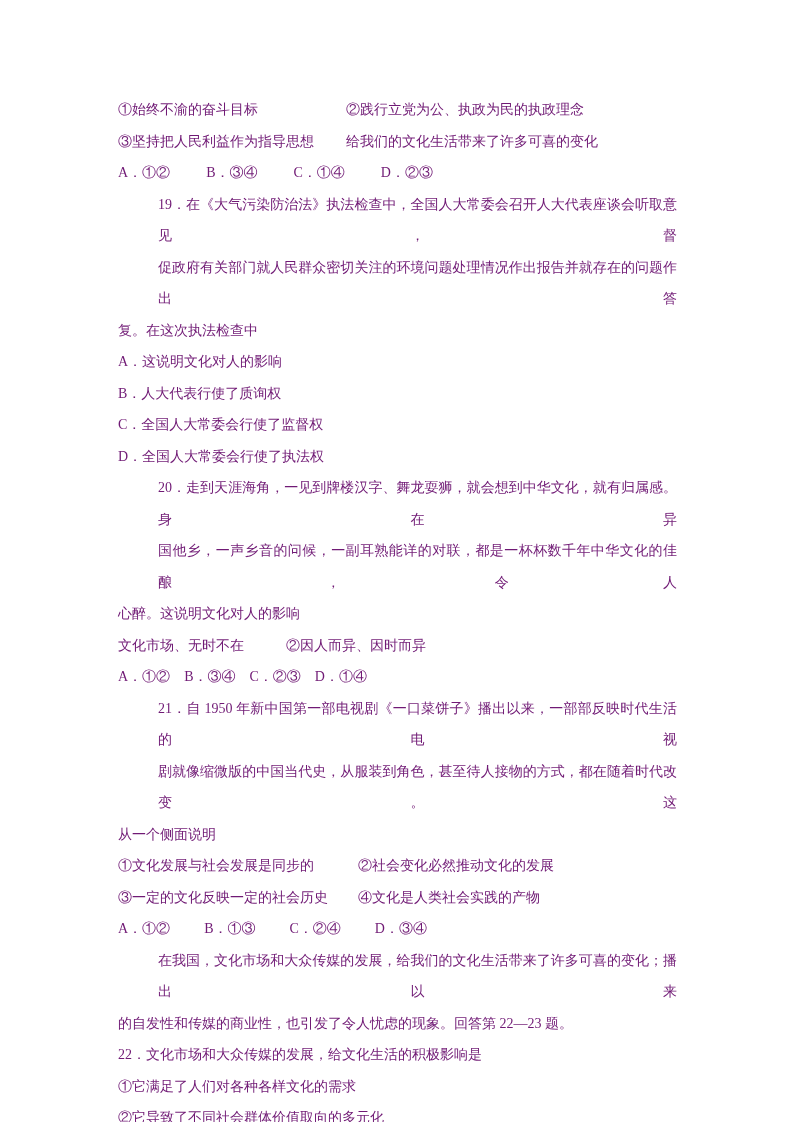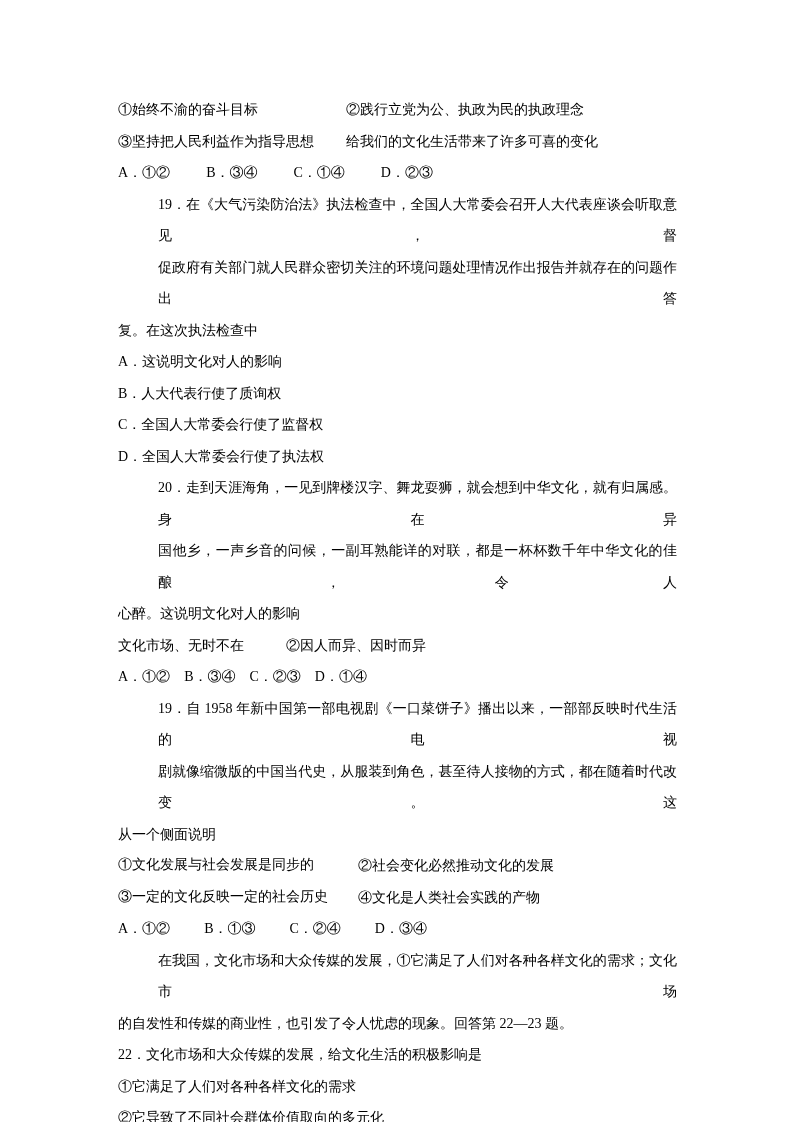--- a/index.html
+++ b/index.html
@@ -5,21 +5,21 @@
   html, body { margin: 0; padding: 0; }
   body {
     width: 793px; height: 1122px;
     background: #ffffff;
     font-family: "Liberation Serif", "DejaVu Serif", serif;
   }
   .page {
     position: relative;
     width: 793px; height: 1122px;
     background: #ffffff;
-    color: #000000;
+    color: #701a75;
     font-size: 14px;
     overflow: hidden;
   }
   .body-col {
     padding: 94px 116px 0 118px;
   }
   .line {
     margin: 0;
     line-height: 31.5px;
     white-space: nowrap;
@@ -27,21 +27,21 @@
   .fill {
     white-space: normal;
     text-align: justify;
     text-align-last: justify;
     margin-left: 40px;
   }
   .two-col { display: flex; }
   .two-col .c1 { flex: 0 0 auto; }
   .w228 { width: 228px; }
   .w168 { width: 168px; }
-  .w240 { width: 240px; font-family: Liberation Mono, monospace; }
+  .w240 { width: 240px; }
   .opts { display: flex; align-items: center; }
   .g36 { gap: 36px; }
   .g14 { gap: 14px; }
   .g34 { gap: 34px; }
 </style>
 </head>
 <body>
 
 <div class="page">
   <div class="body-col">
@@ -76,39 +76,39 @@
       <span class="c1 w168">文化市场、无时不在</span>
       <span>②因人而异、因时而异</span>
     </p>
     <p class="line opts g14">
       <span>A．①②</span>
       <span>B．③④</span>
       <span>C．②③</span>
       <span>D．①④</span>
     </p>
 
-    <p class="line fill">19．自 1958 年新中国第一部电视剧《一口菜饼子》播出以来，一部部反映时代生活的电视</p>
+    <p class="line fill">21．自 1950 年新中国第一部电视剧《一口菜饼子》播出以来，一部部反映时代生活的电视</p>
     <p class="line fill">剧就像缩微版的中国当代史，从服装到角色，甚至待人接物的方式，都在随着时代改变。这</p>
     <p class="line">从一个侧面说明</p>
     <p class="line two-col">
       <span class="c1 w240">①文化发展与社会发展是同步的</span>
       <span>②社会变化必然推动文化的发展</span>
     </p>
     <p class="line two-col">
       <span class="c1 w240">③一定的文化反映一定的社会历史</span>
       <span>④文化是人类社会实践的产物</span>
     </p>
     <p class="line opts g34">
       <span>A．①②</span>
       <span>B．①③</span>
       <span>C．②④</span>
       <span>D．③④</span>
     </p>
 
-    <p class="line fill">在我国，文化市场和大众传媒的发展，①它满足了人们对各种各样文化的需求；文化市场</p>
+    <p class="line fill">在我国，文化市场和大众传媒的发展，给我们的文化生活带来了许多可喜的变化；播出以来</p>
     <p class="line">的自发性和传媒的商业性，也引发了令人忧虑的现象。回答第 22—23 题。</p>
 
     <p class="line">22．文化市场和大众传媒的发展，给文化生活的积极影响是</p>
     <p class="line">①它满足了人们对各种各样文化的需求</p>
     <p class="line">②它导致了不同社会群体价值取向的多元化</p>
     <p class="line">③它便于以群众更为喜闻乐见的方式开展思想道德教育</p>
 
   </div>
 </div>
 

